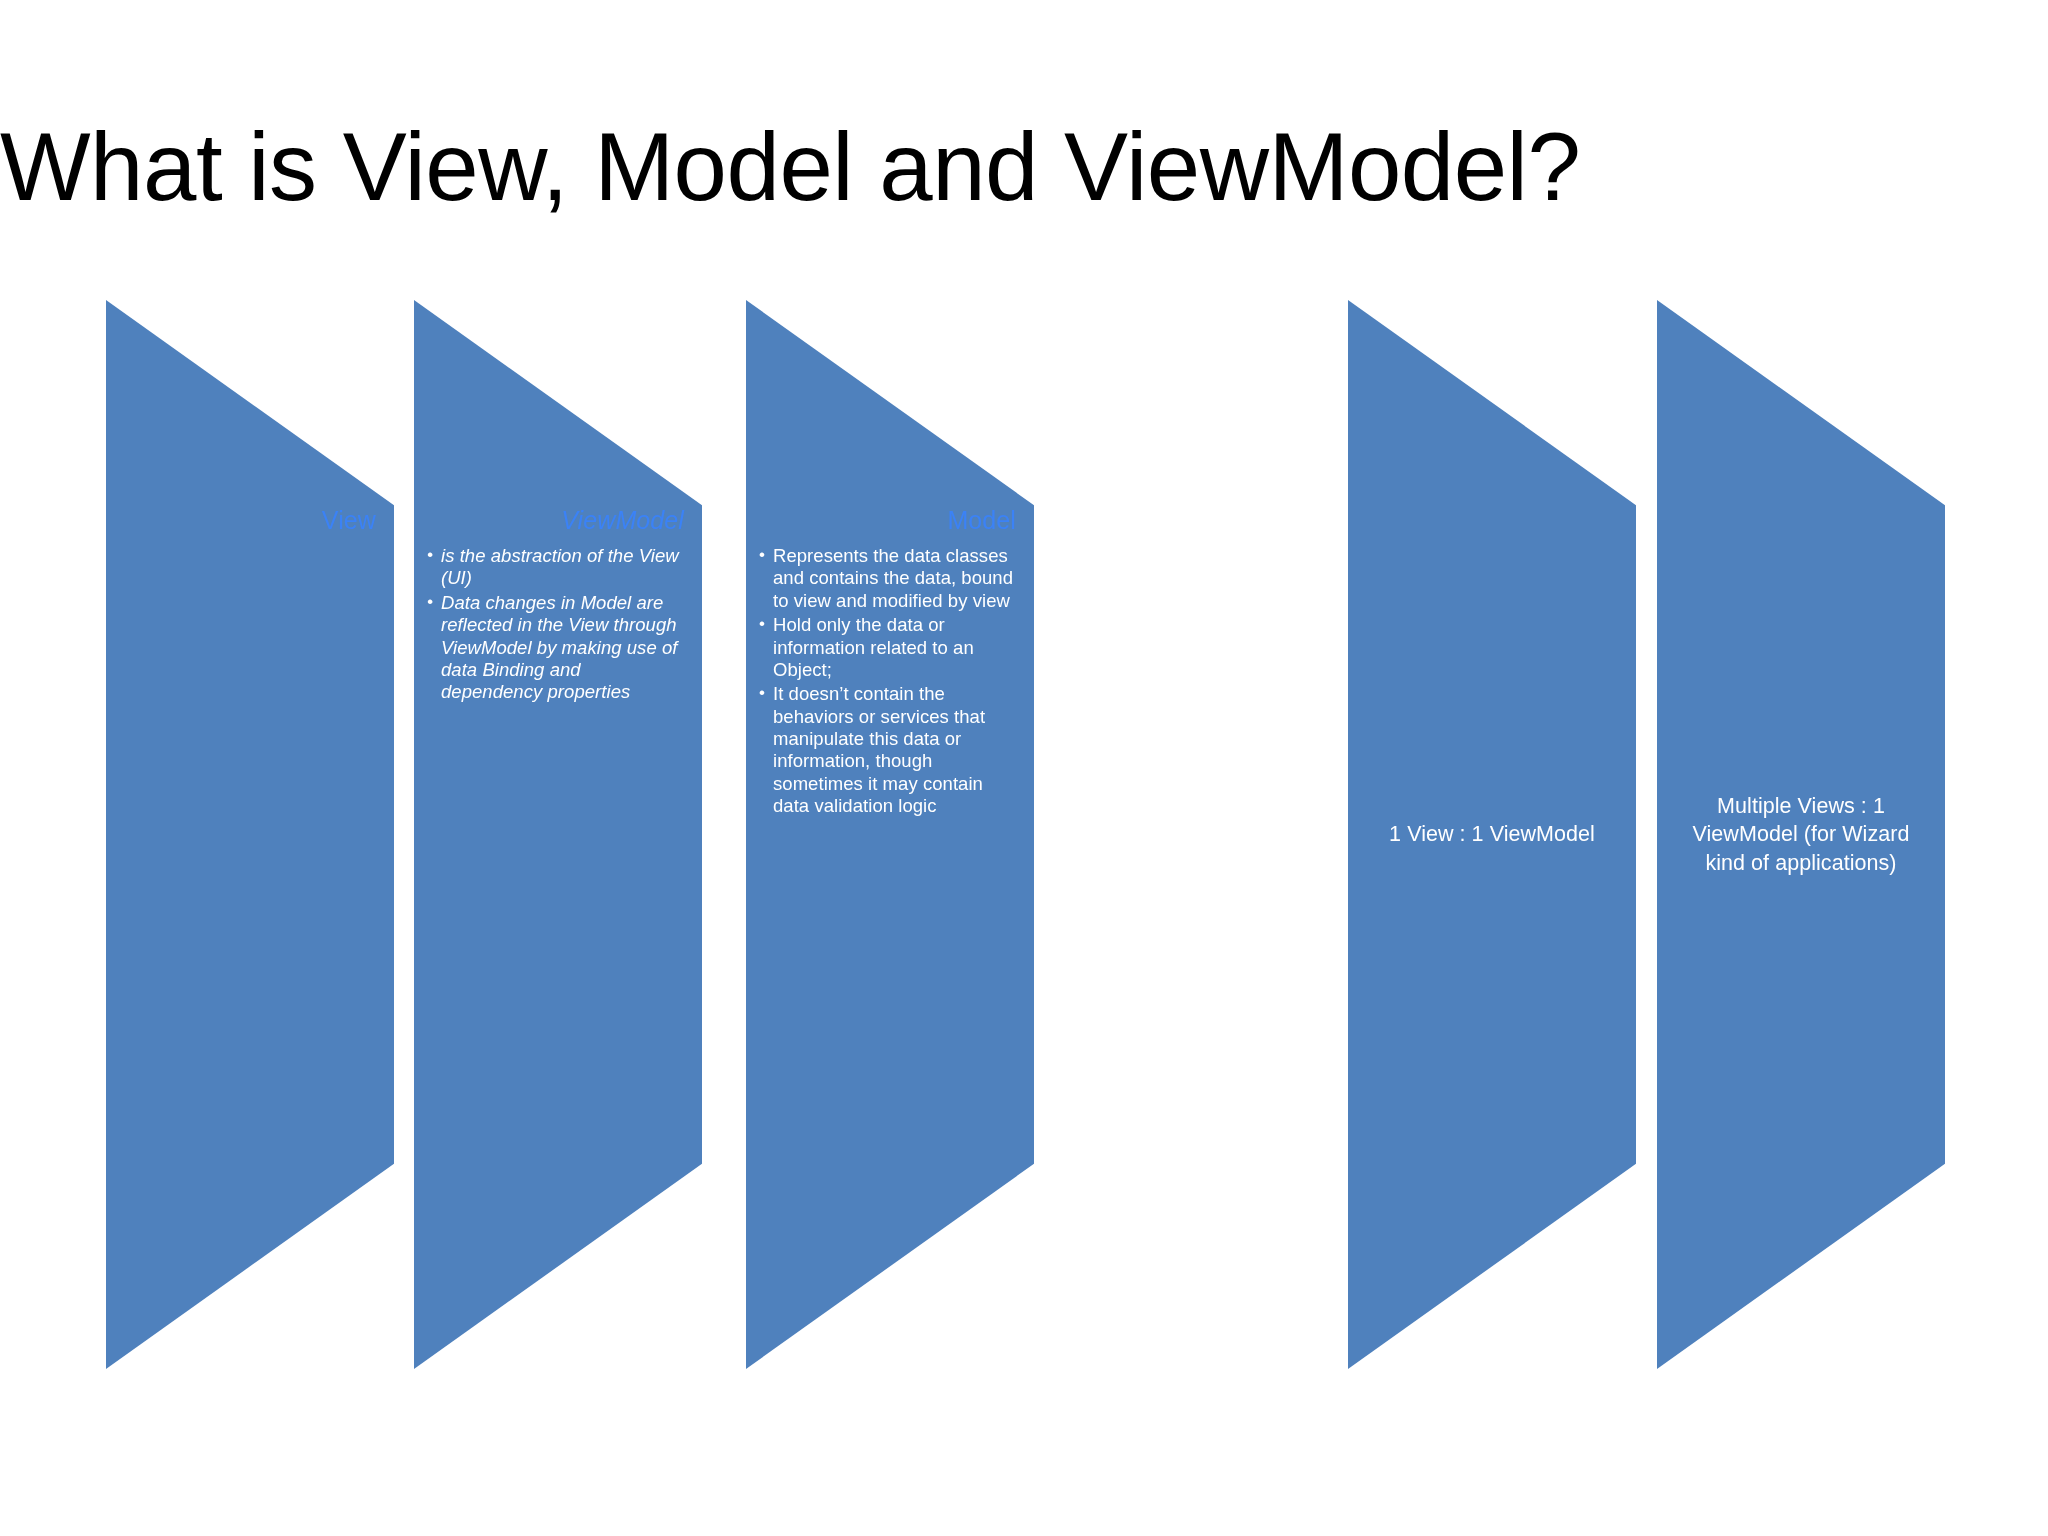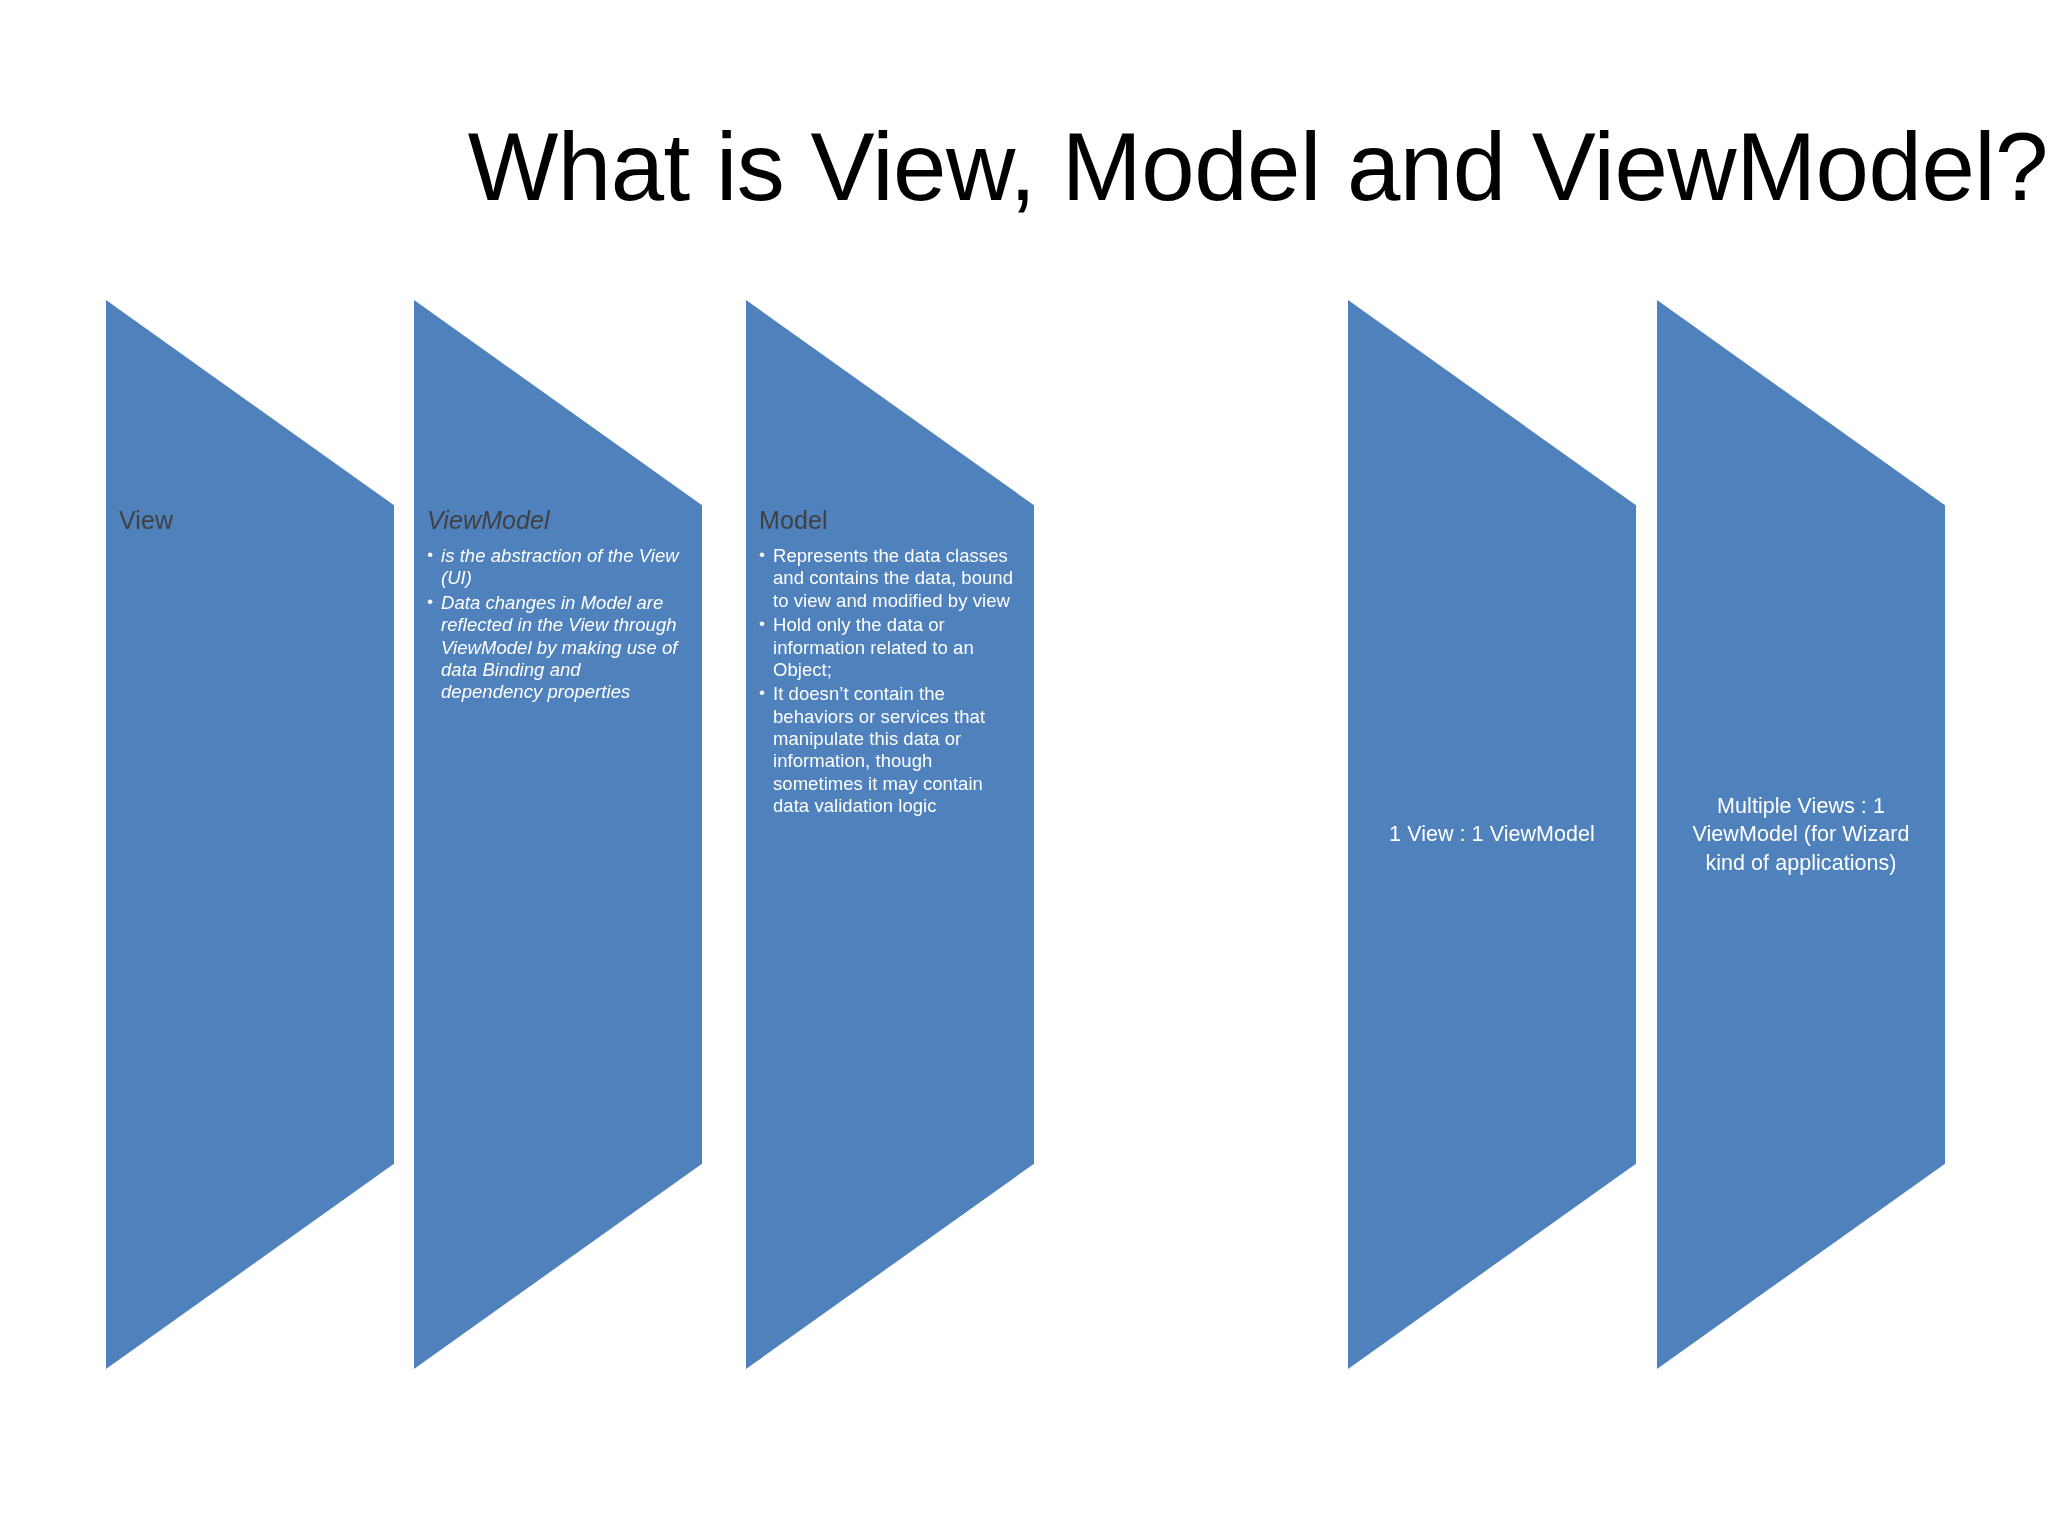--- a/index.html
+++ b/index.html
@@ -15,21 +15,21 @@
     font-family: "Liberation Sans", sans-serif;
     -webkit-font-smoothing: antialiased;
   }
 
   
   #slide-title {
     position: absolute;
     left: 0;
     top: 116px;
     width: 2048px;
-    text-align: right;
+    text-align: left;
     font-size: 96px;
     line-height: 1.06;
     font-weight: 400;
     color: #000000;
     letter-spacing: -0.5px;
     white-space: nowrap;
   }
 
   
   #chevron-band {
@@ -68,23 +68,24 @@
 
   
   .chevron-body.listed {
     padding: 205px 18px 0 13px;
   }
 
   .chev-heading {
     font-size: 25px;
     line-height: 1.2;
     font-weight: 400;
-    color: #404040;
+    color: #3b82f6;
     margin: 0 0 10px 0;
     letter-spacing: 0.1px;
+    text-align: right;
   }
 
   .chev-bullets {
     margin: 0;
     padding: 0;
     list-style: none;
   }
 
   .chev-bullets li {
     position: relative;

